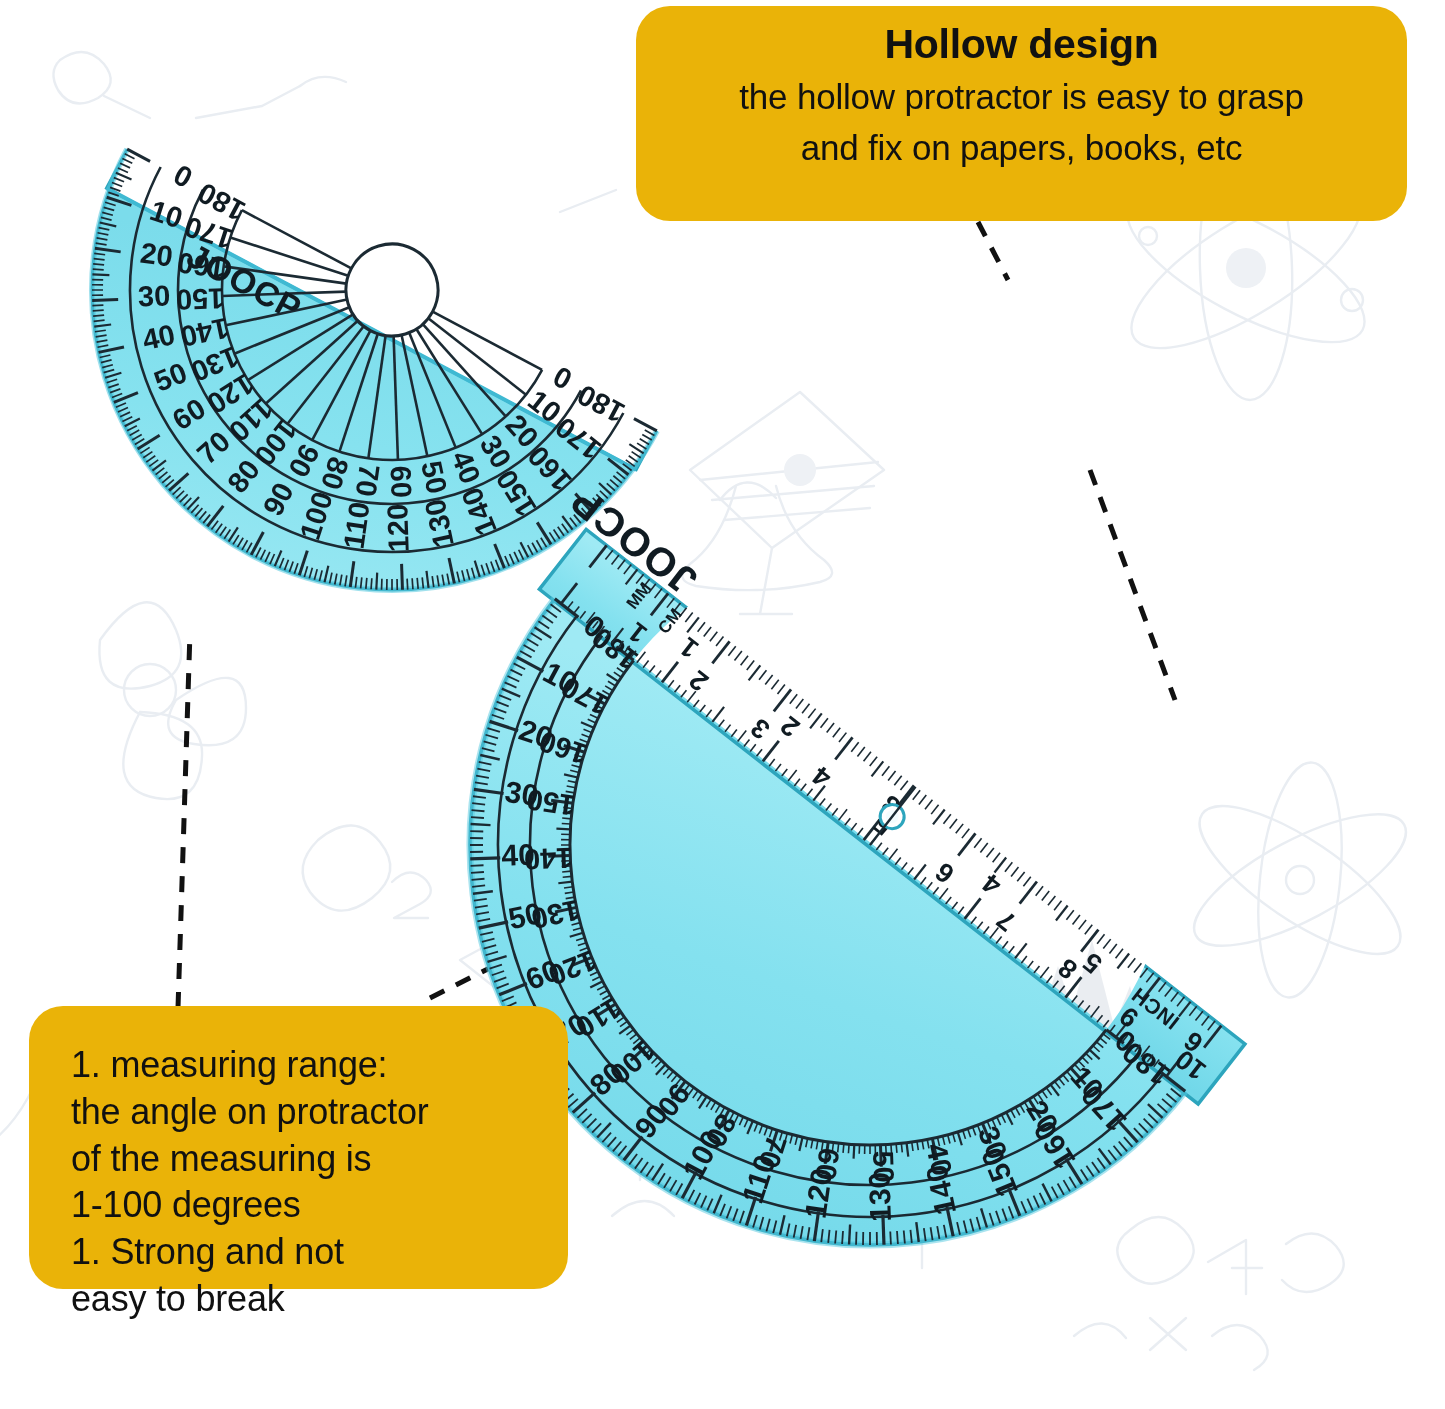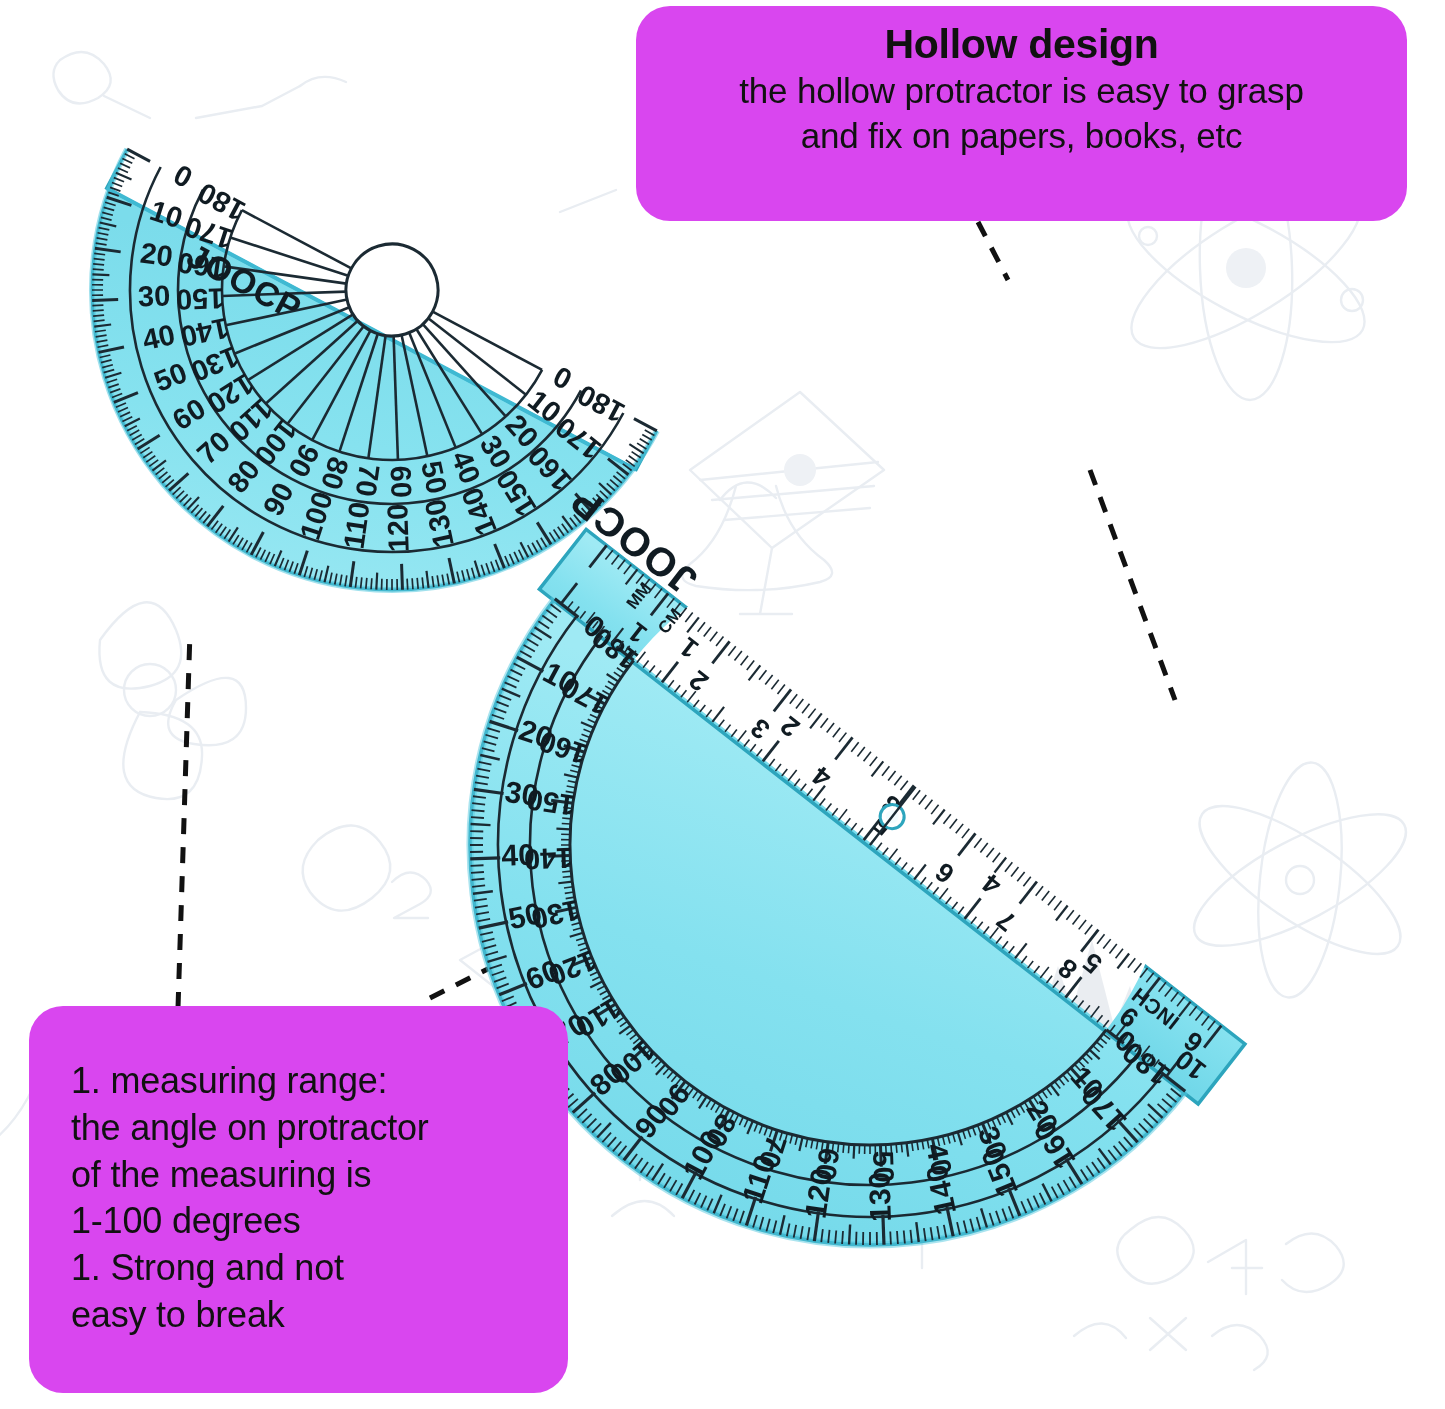--- a/index.html
+++ b/index.html
@@ -6,31 +6,31 @@
   body{width:1445px;height:1409px;position:relative;overflow:hidden;
        font-family:"Liberation Sans", sans-serif;color:#111;}
 
   #stage{position:absolute;inset:0;width:1445px;height:1409px;overflow:hidden;background:#ffffff;}
 
   .bg-doodles{position:absolute;inset:0;width:1445px;height:1409px;}
 
   .svg-layer{position:absolute;left:0;top:0;width:1445px;height:1409px;}
 
   
-  .callout{position:absolute;background:#d946ef;border-radius:34px;
+  .callout{position:absolute;background:#eab308;border-radius:34px;
            box-sizing:border-box;}
   #callout-hollow{left:636px;top:6px;width:771px;height:215px;
            padding:14px 22px 10px 22px;text-align:center;}
   #callout-hollow .c-title{font-size:41px;font-weight:bold;line-height:1.18;
            letter-spacing:-0.3px;}
-  #callout-hollow .c-body{font-size:35px;line-height:1.22;margin-top:2px;
+  #callout-hollow .c-body{font-size:35px;line-height:1.22;margin-top:8px;
            letter-spacing:-0.2px;}
 
-  #callout-range{left:29px;top:1006px;width:539px;height:387px;
-           padding:52px 30px 0 42px;}
+  #callout-range{left:29px;top:1006px;width:539px;height:283px;
+           padding:36px 30px 0 42px;}
   #callout-range .r-line{font-size:36px;line-height:1.30;letter-spacing:-0.2px;
            white-space:nowrap;}
   .num{font-family:"Liberation Sans", sans-serif;font-weight:bold;fill:#101b22;}
 </style>
 </head>
 <body>
 
 <div id="stage">
 
   <svg class="svg-layer bg-doodles" viewBox="0 0 1445 1409" xmlns="http://www.w3.org/2000/svg">

